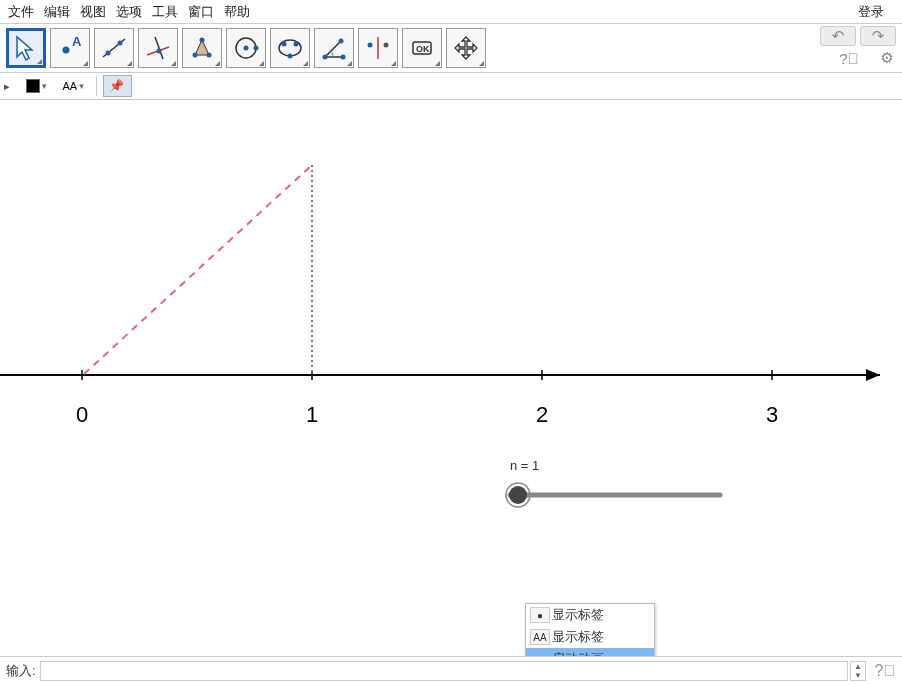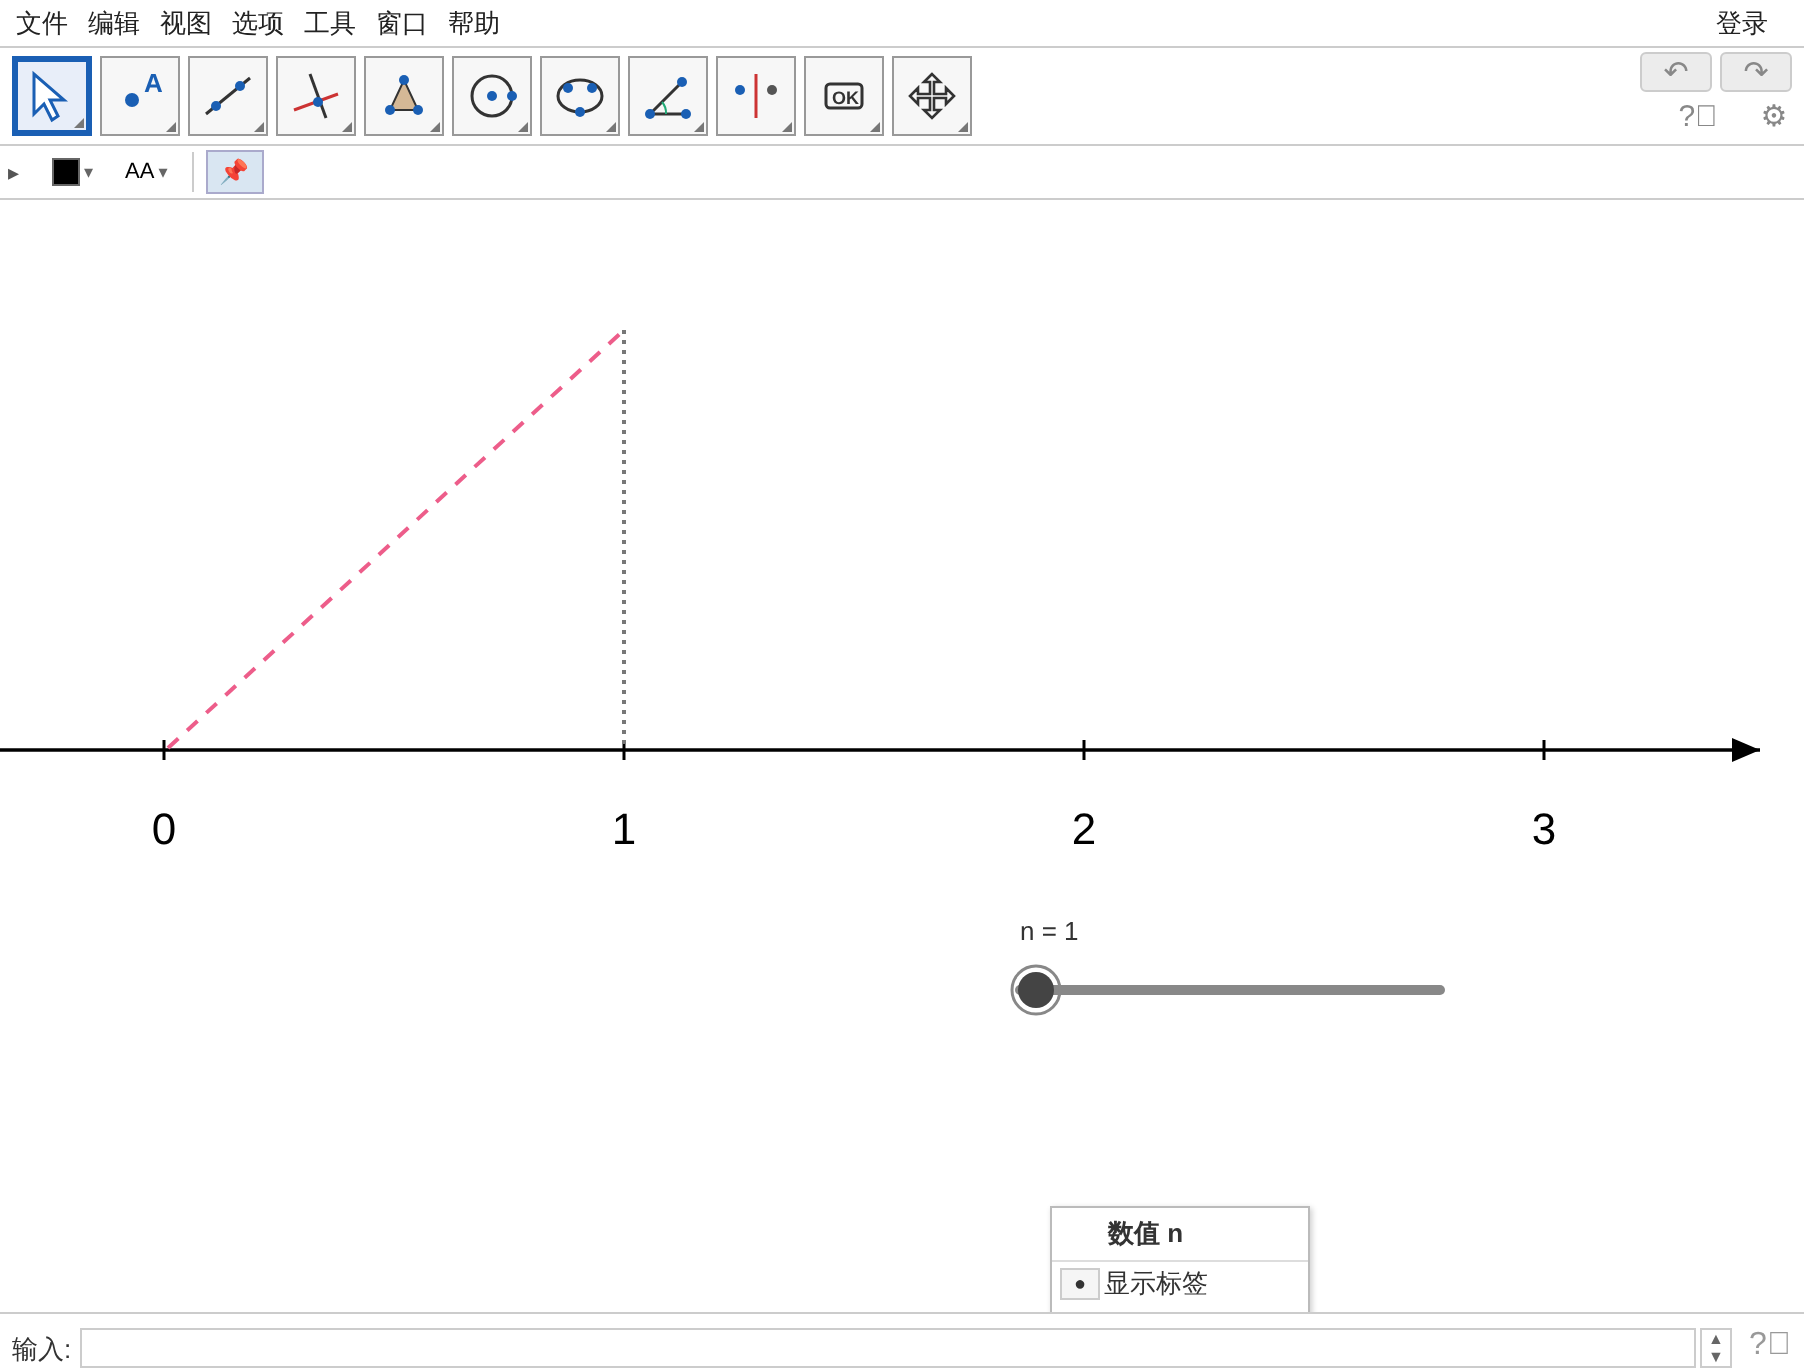--- a/index.html
+++ b/index.html
@@ -20,21 +20,21 @@
 .stylebar { height:28px; border-top:1px solid #ccc; border-bottom:1px solid #ccc; display:flex; align-items:center; padding:0 4px; }
 .stylebar .chev { width:14px; font-size:11px; color:#555; cursor:pointer; }
 .style-btn { height:22px; padding:0 6px; margin:0 2px; display:flex; align-items:center; cursor:pointer; font-size:12px; }
 .canvas-area { position:relative; width:100%; height:560px; background:#fff; }
 .context-menu { position:absolute; left:525px; top:503px; width:130px; background:#fff; border:1px solid #bbb; box-shadow:1px 1px 3px rgba(0,0,0,0.2); font-size:13px; color:#333; }
 .context-menu .hdr { font-weight:bold; padding:4px 6px 4px 28px; border-bottom:1px solid #ddd; }
 .context-menu .itm { padding:3px 6px 3px 4px; display:flex; align-items:center; cursor:pointer; height:22px; }
 .context-menu .itm.hl { background:#7db9f0; }
 .context-menu .itm .ico { width:20px; height:16px; margin-right:2px; display:flex; align-items:center; justify-content:center; font-size:10px; border:1px solid #ccc; background:#f5f5f5; }
 .context-menu .itm .ico.none { border:none; background:none; }
-.input-bar { position:absolute; bottom:0; left:0; right:0; height:28px; border-top:1px solid #ccc; display:flex; align-items:flex-end; padding:0 6px; font-size:13px; background:#fff; }
+.input-bar { position:absolute; bottom:0; left:0; right:0; height:28px; border-top:1px solid #ccc; display:flex; align-items:center; padding:0 6px; font-size:13px; background:#fff; }
 .input-bar .lbl { margin-right:4px; color:#333; }
 .input-bar input { flex:1; height:20px; border:1px solid #ccc; padding:0 4px; font-size:13px; }
 .input-bar .spin { width:16px; height:20px; border:1px solid #ccc; margin-left:2px; display:flex; flex-direction:column; font-size:8px; color:#666; }
 .input-bar .spin div { flex:1; text-align:center; cursor:pointer; }
 .input-bar .help { width:22px; height:22px; margin-left:8px; color:#999; font-size:16px; display:flex; align-items:center; justify-content:center; cursor:pointer; }
 </style>
 </head>
 <body>
 
 <div class="menubar">
@@ -185,21 +185,20 @@
     <line x1="312" y1="65" x2="312" y2="275" stroke="#777" stroke-width="2" stroke-dasharray="2,3"></line>
 
     <text x="510" y="370" font-size="13" fill="#333">n = 1</text>
     <line x1="510" y1="395" x2="720" y2="395" stroke="#888" stroke-width="5" stroke-linecap="round"></line>
     <circle cx="518" cy="395" r="9" fill="#444"></circle>
     <circle cx="518" cy="395" r="12" fill="none" stroke="#888" stroke-width="1.5"></circle>
   </svg>
 
   
   <div class="context-menu">
-    <div class="hdr">数值 n</div>
     <div class="itm">
         <span class="ico">●</span>
         <span>显示标签</span>
       </div>
     <div class="itm">
         <span class="ico">AA</span>
         <span>显示标签</span>
       </div>
     <div class="itm hl">
         <span class="ico none"></span>

